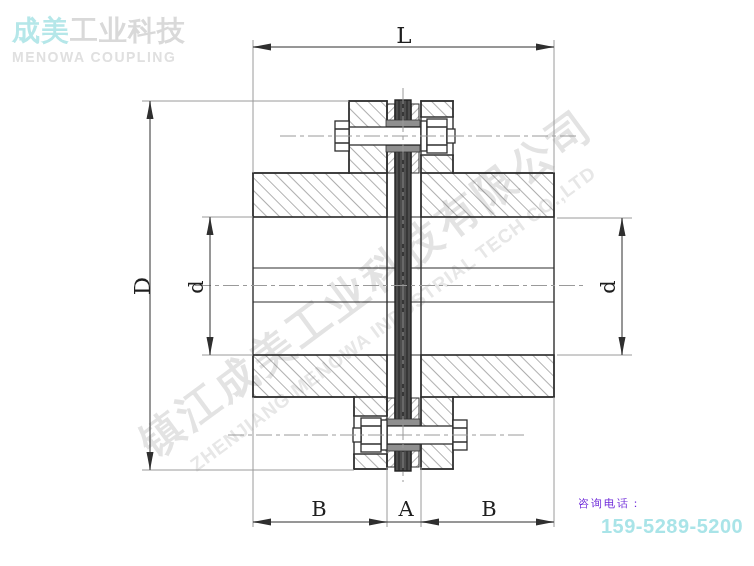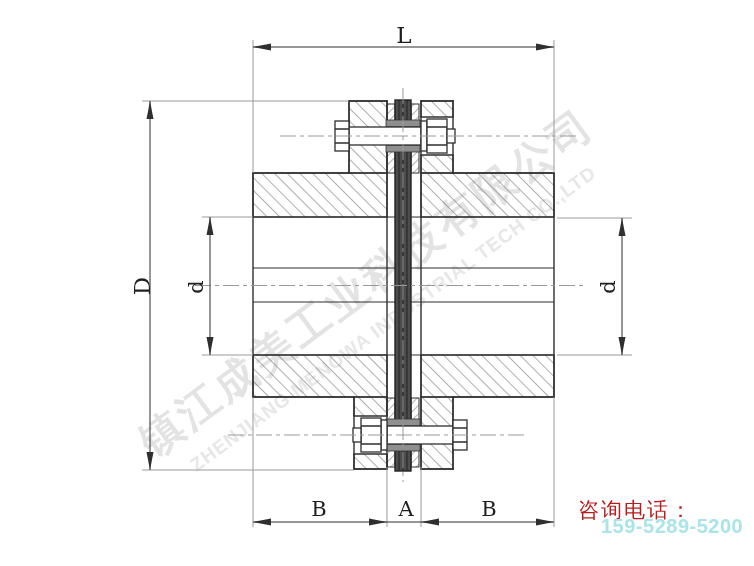--- a/index.html
+++ b/index.html
@@ -16,21 +16,21 @@
       transform:rotate(-36.5deg);pointer-events:none;}
   .wm .l1{font-size:42px;font-weight:bold;letter-spacing:4px;color:#e3e3e3;white-space:nowrap;}
   .wm .l2{font-size:19px;font-weight:bold;letter-spacing:1px;color:#e7e7e7;white-space:nowrap;margin-top:6px;}
   
   svg{position:absolute;left:0;top:0;}
   
   .dim{position:absolute;font-family:"DejaVu Serif",serif;color:#1f1f1f;font-size:21px;
        width:18px;text-align:center;line-height:1;}
   .rot{width:30px;height:30px;line-height:30px;transform:rotate(-90deg);}
   
-  .contact-label{position:absolute;left:578px;top:496px;font-size:21px;color:#b91c1c;letter-spacing:2px;}
+  .contact-label{position:absolute;left:578px;top:496px;font-size:11px;color:#6d28d9;letter-spacing:2px;}
   .contact-phone{position:absolute;left:601px;top:515px;font-size:20px;font-weight:bold;
                  color:#a9e4e8;letter-spacing:0.5px;}
 </style>
 </head>
 <body>
 
 <div id="stage">
 
   <div class="wm">
     <div class="l1">镇江成美工业科技有限公司</div>
@@ -175,20 +175,24 @@
         <polygon points="210,355 206.5,337 213.5,337"></polygon>
       <polygon points="622,218 618.5,236 625.5,236"></polygon>
         <polygon points="622,355 618.5,337 625.5,337"></polygon>
       <polygon points="253,522 271,518.5 271,525.5"></polygon>
         <polygon points="387,522 369,518.5 369,525.5"></polygon>
       <polygon points="421,522 439,518.5 439,525.5"></polygon>
         <polygon points="554,522 536,518.5 536,525.5"></polygon>
     </g>
   </svg>
 
+  <div class="logo">
+    <div class="cn"><span class="hi">成美</span><span class="lo">工业科技</span></div>
+    <div class="en">MENOWA COUPLING</div>
+  </div>
 
   <div class="dim" style="left:395px;top:24px;font-size:23px;">L</div>
   <div class="dim rot" style="left:127px;top:271px;font-size:23px;">D</div>
   <div class="dim rot" style="left:181px;top:272px;">d</div>
   <div class="dim rot" style="left:593px;top:272px;">d</div>
   <div class="dim" style="left:310px;top:499px;">B</div>
   <div class="dim" style="left:397px;top:499px;">A</div>
   <div class="dim" style="left:480px;top:499px;">B</div>
 
   <div class="contact-label">咨询电话：</div>

